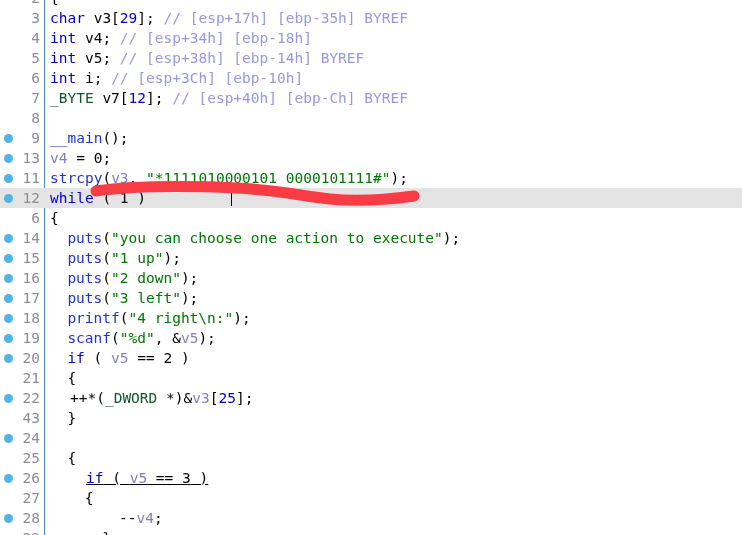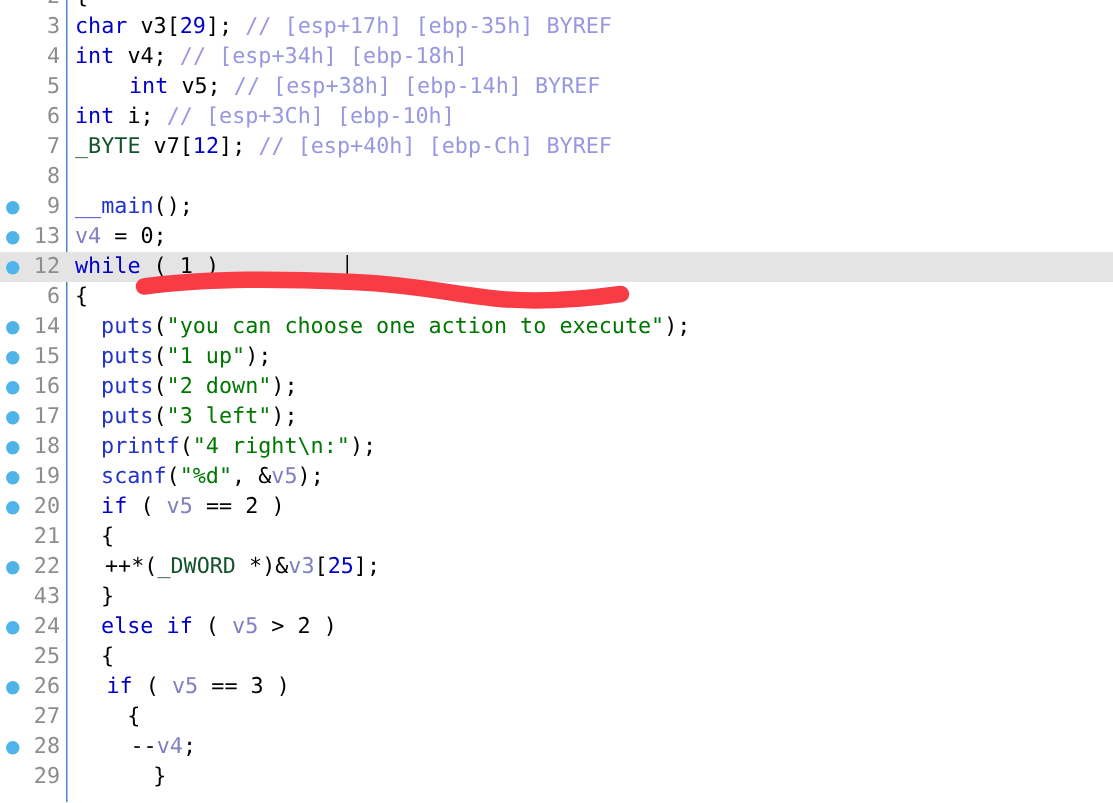--- a/index.html
+++ b/index.html
@@ -109,43 +109,44 @@
 <body>
 
 <div id="app">
 
   <div class="editor">
     <div class="gutter-rule"></div>
     <div class="code-lines" id="code-lines">
         <div class="line"><span class="lnum">2</span><span class="ltext" style="left: 50px;"><span class="t-punct">{</span></span></div>
         <div class="line"><span class="lnum">3</span><span class="ltext" style="left: 50px;"><span class="t-kw">char</span><span class="t-plain"> v3[</span><span class="t-blue">29</span><span class="t-plain">]; </span><span class="t-cmt">// [esp+17h] [ebp-35h] BYREF</span></span></div>
         <div class="line"><span class="lnum">4</span><span class="ltext" style="left: 50px;"><span class="t-kw">int</span><span class="t-plain"> v4; </span><span class="t-cmt">// [esp+34h] [ebp-18h]</span></span></div>
-        <div class="line"><span class="lnum">5</span><span class="ltext" style="left: 50px; margin-left: 36px;"><span class="t-kw">int</span><span class="t-plain"> v5; </span><span class="t-cmt">// [esp+38h] [ebp-14h] BYREF</span></span></div>
+        <div class="line"><span class="lnum">5</span><span class="ltext" style="left: 50px;"><span class="t-kw">int</span><span class="t-plain"> v5; </span><span class="t-cmt">// [esp+38h] [ebp-14h] BYREF</span></span></div>
         <div class="line"><span class="lnum">6</span><span class="ltext" style="left: 50px;"><span class="t-kw">int</span><span class="t-plain"> i; </span><span class="t-cmt">// [esp+3Ch] [ebp-10h]</span></span></div>
         <div class="line"><span class="lnum">7</span><span class="ltext" style="left: 50px;"><span class="t-type">_BYTE</span><span class="t-plain"> v7[</span><span class="t-blue">12</span><span class="t-plain">]; </span><span class="t-cmt">// [esp+40h] [ebp-Ch] BYREF</span></span></div>
         <div class="line"><span class="lnum">8</span><span class="ltext" style="left: 50px;"></span></div>
         <div class="line"><span class="bp-dot"></span><span class="lnum">9</span><span class="ltext" style="left: 50px;"><span class="t-fn">__main</span><span class="t-plain">();</span></span></div>
         <div class="line"><span class="bp-dot"></span><span class="lnum">13</span><span class="ltext" style="left: 50px;"><span class="t-var">v4</span><span class="t-plain"> = </span><span class="t-num">0</span><span class="t-plain">;</span></span></div>
+        <div class="line"><span class="bp-dot"></span><span class="lnum">11</span><span class="ltext" style="left: 50px;"><span class="t-fn">strcpy</span><span class="t-plain">(</span><span class="t-var">v3</span><span class="t-plain">, </span><span class="t-str">"*1111010000101 0000101111#"</span><span class="t-plain">);</span></span></div>
         <div class="line hl"><span class="bp-dot"></span><span class="lnum">12</span><span class="ltext" style="left: 50px;"><span class="t-kw">while</span><span class="t-plain"> ( </span><span class="t-num">1</span><span class="t-plain"> )</span></span><span class="caret"></span></div>
         <div class="line"><span class="lnum">6</span><span class="ltext" style="left: 50px;"><span class="t-punct">{</span></span></div>
         <div class="line"><span class="bp-dot"></span><span class="lnum">14</span><span class="ltext" style="left: 67.4px;"><span class="t-fn">puts</span><span class="t-plain">(</span><span class="t-str">"you can choose one action to execute"</span><span class="t-plain">);</span></span></div>
         <div class="line"><span class="bp-dot"></span><span class="lnum">15</span><span class="ltext" style="left: 67.4px;"><span class="t-fn">puts</span><span class="t-plain">(</span><span class="t-str">"1 up"</span><span class="t-plain">);</span></span></div>
         <div class="line"><span class="bp-dot"></span><span class="lnum">16</span><span class="ltext" style="left: 67.4px;"><span class="t-fn">puts</span><span class="t-plain">(</span><span class="t-str">"2 down"</span><span class="t-plain">);</span></span></div>
         <div class="line"><span class="bp-dot"></span><span class="lnum">17</span><span class="ltext" style="left: 67.4px;"><span class="t-fn">puts</span><span class="t-plain">(</span><span class="t-str">"3 left"</span><span class="t-plain">);</span></span></div>
         <div class="line"><span class="bp-dot"></span><span class="lnum">18</span><span class="ltext" style="left: 67.4px;"><span class="t-fn">printf</span><span class="t-plain">(</span><span class="t-str">"4 right\n:"</span><span class="t-plain">);</span></span></div>
         <div class="line"><span class="bp-dot"></span><span class="lnum">19</span><span class="ltext" style="left: 67.4px;"><span class="t-fn">scanf</span><span class="t-plain">(</span><span class="t-str">"%d"</span><span class="t-plain">, &amp;</span><span class="t-var">v5</span><span class="t-plain">);</span></span></div>
         <div class="line"><span class="bp-dot"></span><span class="lnum">20</span><span class="ltext" style="left: 67.4px;"><span class="t-kw">if</span><span class="t-plain"> ( </span><span class="t-var">v5</span><span class="t-plain"> == </span><span class="t-num">2</span><span class="t-plain"> )</span></span></div>
         <div class="line"><span class="lnum">21</span><span class="ltext" style="left: 67.4px;"><span class="t-punct">{</span></span></div>
         <div class="line"><span class="bp-dot"></span><span class="lnum">22</span><span class="ltext" style="left: 70px;"><span class="t-plain">++*(</span><span class="t-type">_DWORD </span><span class="t-plain">*)&amp;</span><span class="t-var">v3</span><span class="t-plain">[</span><span class="t-blue">25</span><span class="t-plain">];</span></span></div>
         <div class="line"><span class="lnum">43</span><span class="ltext" style="left: 67.4px;"><span class="t-punct">}</span></span></div>
-        <div class="line"><span class="bp-dot"></span><span class="lnum">24</span><span class="ltext" style="left: 67.4px;"><span class="t-kw">else if</span><span class="t-plain"> ( </span><span class="t-var">v5</span><span class="t-plain"> &gt; </span><span class="t-num">2</span><span class="t-plain"> )</span></span></div>
+        <div class="line"><span class="bp-dot"></span><span class="lnum">24</span></div>
         <div class="line"><span class="lnum">25</span><span class="ltext" style="left: 67.4px;"><span class="t-punct">{</span></span></div>
-        <div class="line"><span class="bp-dot"></span><span class="lnum">26</span><span class="ltext" style="left: 71px;"><span class="t-kw">if</span><span class="t-plain"> ( </span><span class="t-var">v5</span><span class="t-plain"> == </span><span class="t-num">3</span><span class="t-plain"> )</span></span></div>
+        <div class="line"><span class="bp-dot"></span><span class="lnum">26</span><span class="ltext" style="left: 86px; text-decoration: underline;"><span class="t-kw">if</span><span class="t-plain"> ( </span><span class="t-var">v5</span><span class="t-plain"> == </span><span class="t-num">3</span><span class="t-plain"> )</span></span></div>
         <div class="line"><span class="lnum">27</span><span class="ltext" style="left: 84.8px;"><span class="t-punct">{</span></span></div>
-        <div class="line"><span class="bp-dot"></span><span class="lnum">28</span><span class="ltext" style="left: 87px;"><span class="t-plain">--</span><span class="t-var">v4</span><span class="t-plain">;</span></span></div>
+        <div class="line"><span class="bp-dot"></span><span class="lnum">28</span><span class="ltext" style="left: 119px;"><span class="t-plain">--</span><span class="t-var">v4</span><span class="t-plain">;</span></span></div>
         <div class="line"><span class="lnum">29</span><span class="ltext" style="left: 102.2px;"><span class="t-punct">}</span></span></div>
       </div>
   </div>
 
   <svg class="annotation" viewBox="0 0 742 535" width="742" height="535">
     <path id="anno-path" fill="none" stroke-linecap="round" stroke-linejoin="round" d="M 96 191 C 140 185, 190 186, 236 188 C 280 190, 300 196, 330 199 C 360 202, 392 199, 414 196" stroke="#f93b45" stroke-width="11"></path>
   </svg>
 
 </div>
 

